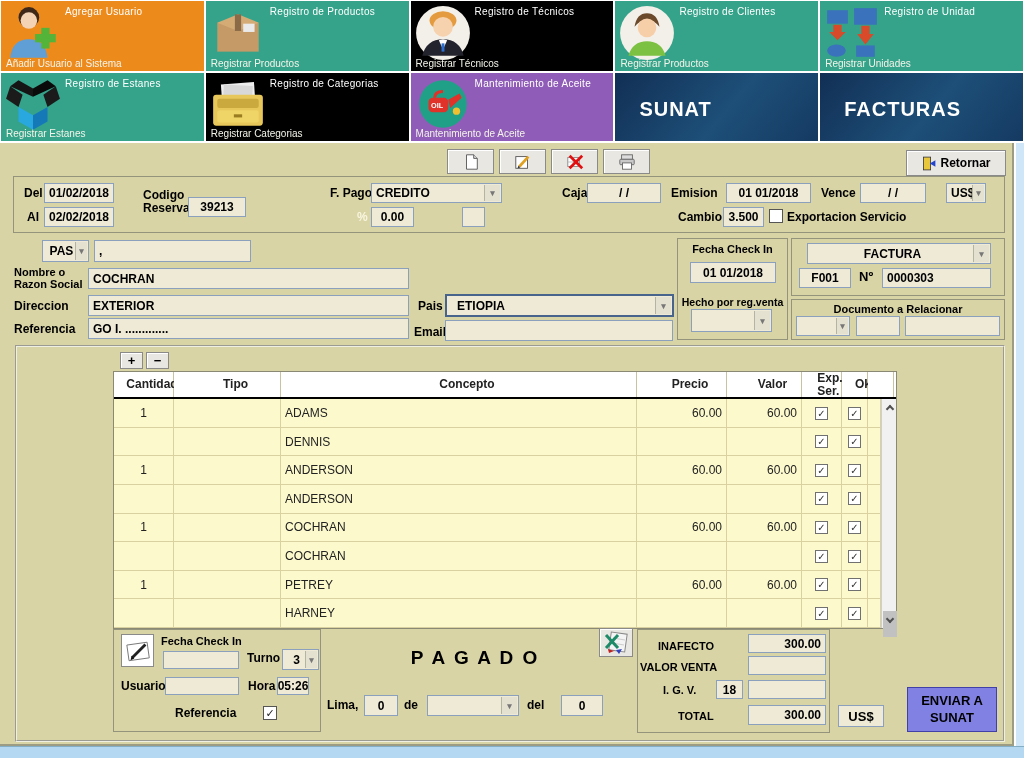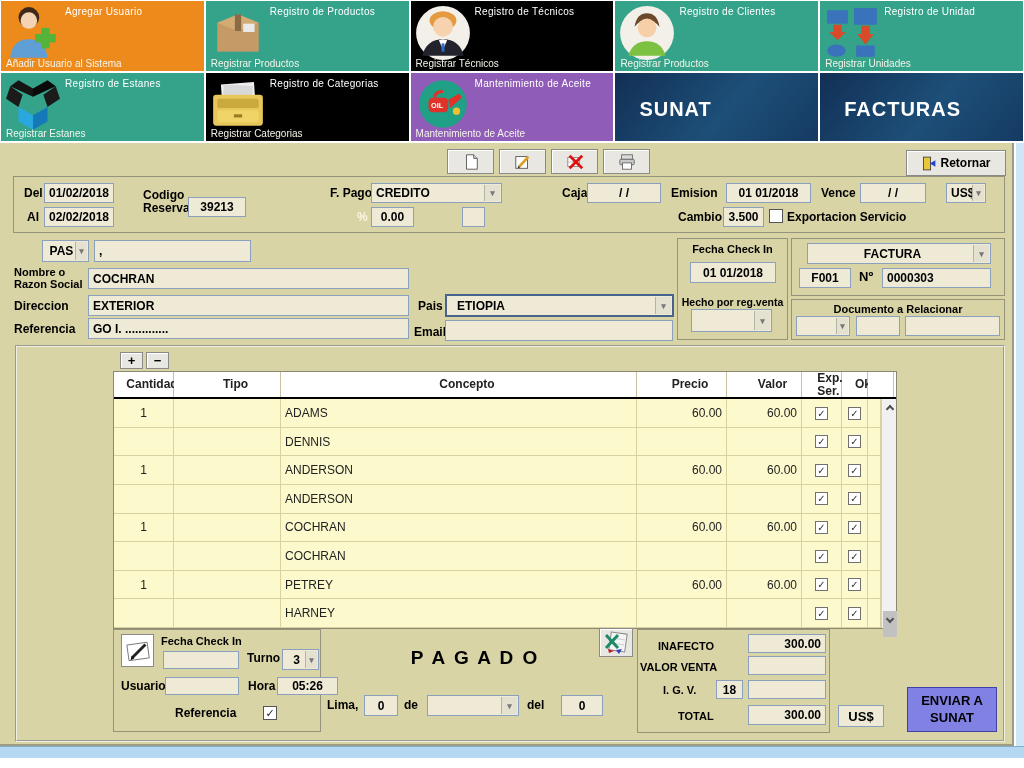--- a/index.html
+++ b/index.html
@@ -417,21 +417,21 @@
         <polygon points="6,24 10,22 7,19" fill="#111"></polygon>
     </svg>
   </div>
   <div class="lbl s11" style="left:161px;top:635px;">Fecha Check In</div>
   <div class="fld" style="left:163px;top:651px;width:76px;height:18px;"></div>
   <div class="lbl" style="left:247px;top:652px;">Turno</div>
   <div class="fld combo narrow ctr" style="left:282px;top:649px;width:37px;height:21px;">3</div>
   <div class="lbl" style="left:121px;top:680px;">Usuario</div>
   <div class="fld" style="left:165px;top:677px;width:74px;height:18px;"></div>
   <div class="lbl" style="left:248px;top:680px;">Hora</div>
-  <div class="fld ctr" style="left:277px;top:677px;width:61px;height:18px;">05:26</div>
+  <div class="fld ctr" style="left:277px;top:677px;width:32px;height:18px;">05:26</div>
   <div class="lbl" style="left:175px;top:707px;">Referencia</div>
   <span class="cbx on" style="left:263px;top:706px;"></span>
 
   <div class="pagado">P A G A D O</div>
   <div class="lbl" style="left:327px;top:699px;">Lima,</div>
   <div class="fld ctr" style="left:364px;top:695px;width:34px;height:21px;">0</div>
   <div class="lbl" style="left:404px;top:699px;">de</div>
   <div class="fld combo" style="left:427px;top:695px;width:92px;height:21px;"></div>
   <div class="lbl" style="left:527px;top:699px;">del</div>
   <div class="fld ctr" style="left:561px;top:695px;width:42px;height:21px;">0</div>

